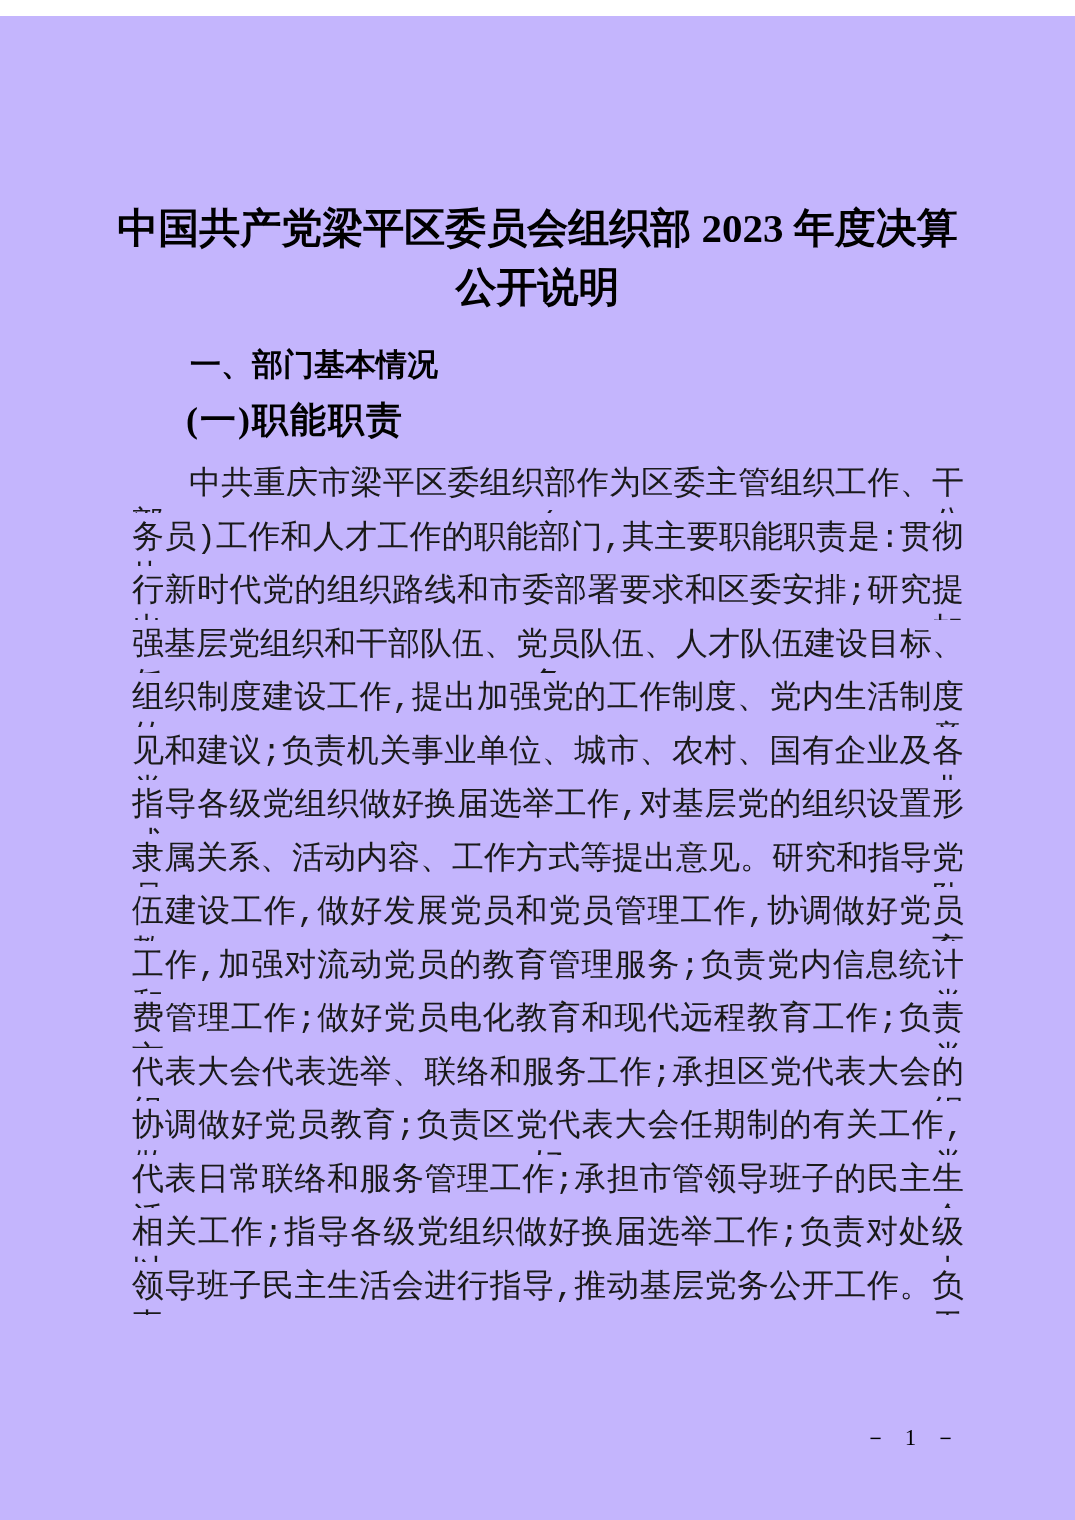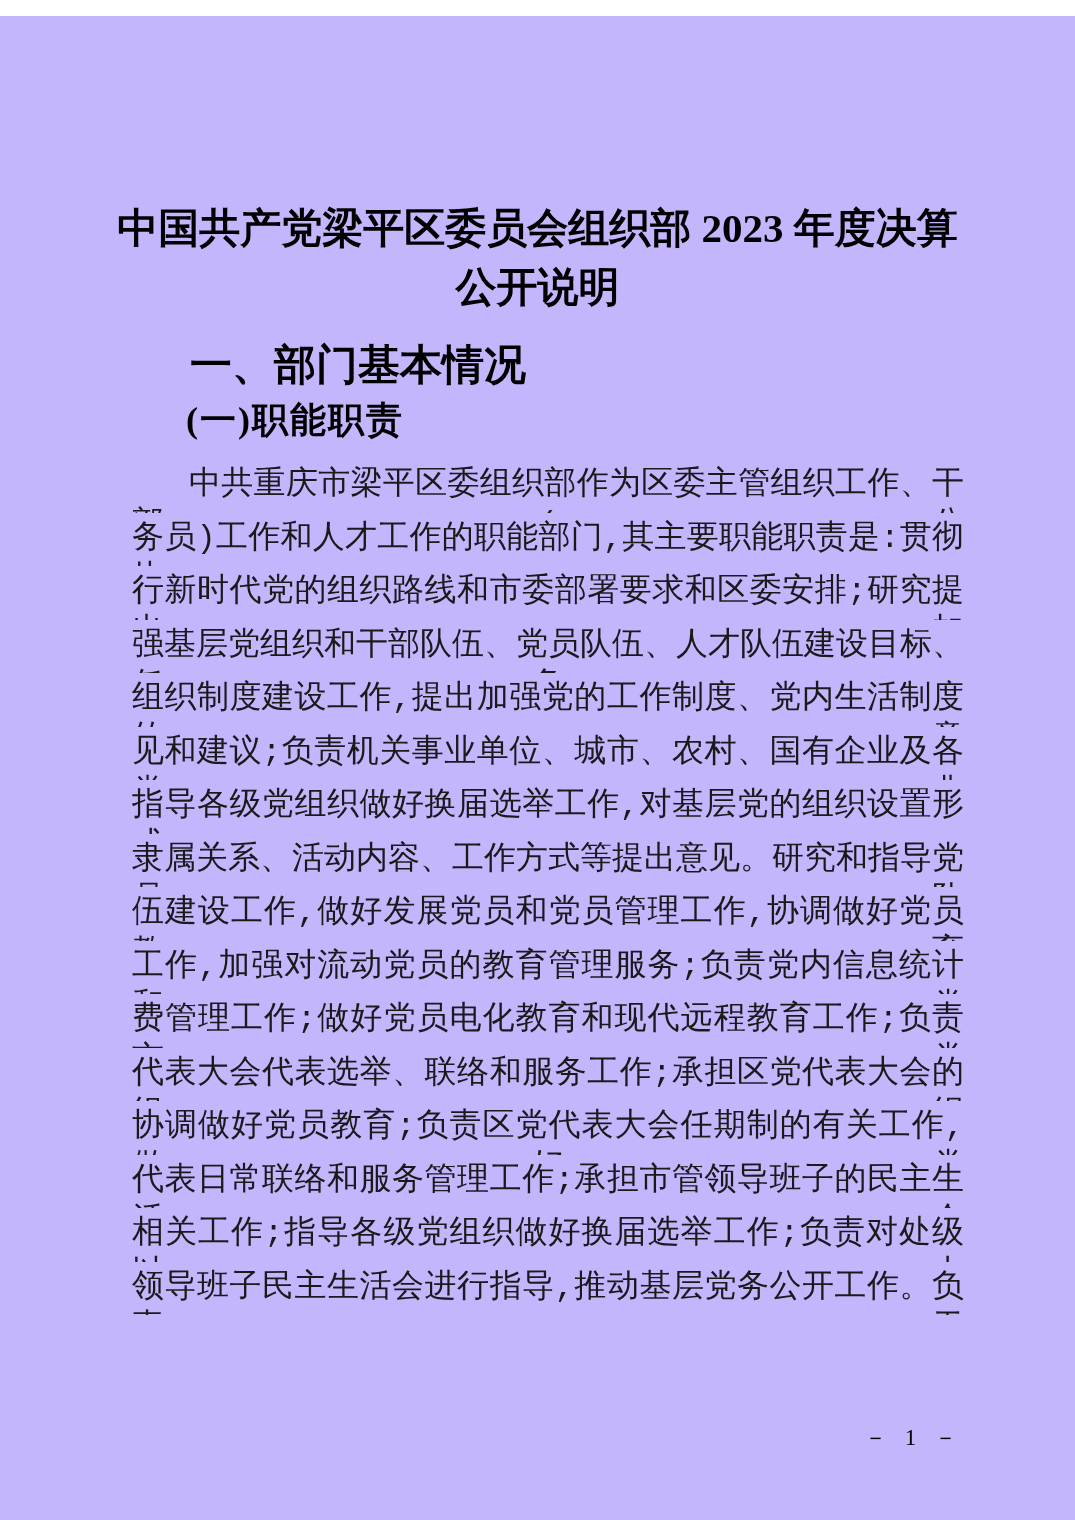--- a/index.html
+++ b/index.html
@@ -24,21 +24,21 @@
     font-size: 41px;
     line-height: 59px;
     color: #000000;
   }
   .section-heading {
     position: absolute;
     top: 331px;
     left: 190px;
     font-family: "Liberation Sans", sans-serif;
     font-weight: bold;
-    font-size: 42px;
+    font-size: 31px;
     line-height: 36px;
     color: #000000;
     text-align: right;
   }
   .subsection-heading {
     position: absolute;
     top: 386px;
     left: 186px;
     font-family: "Liberation Serif", serif;
     font-weight: bold;

